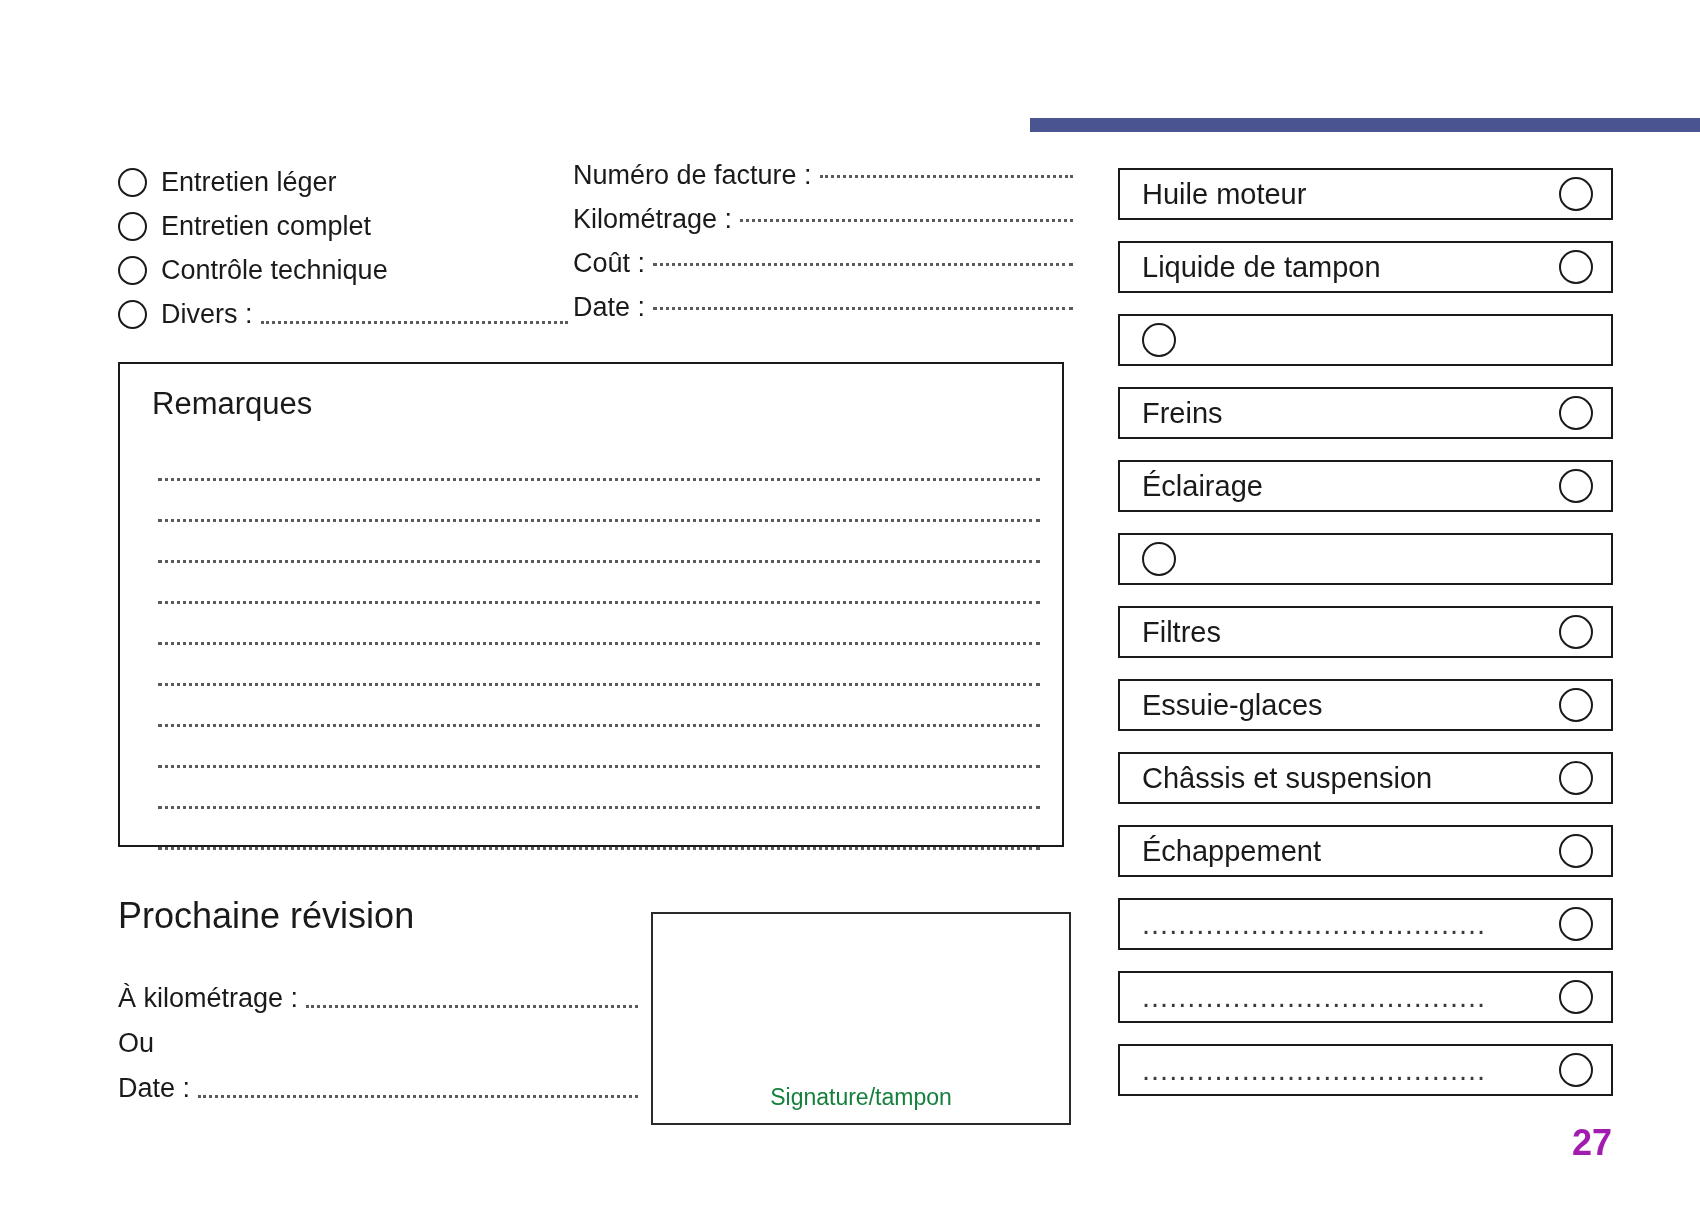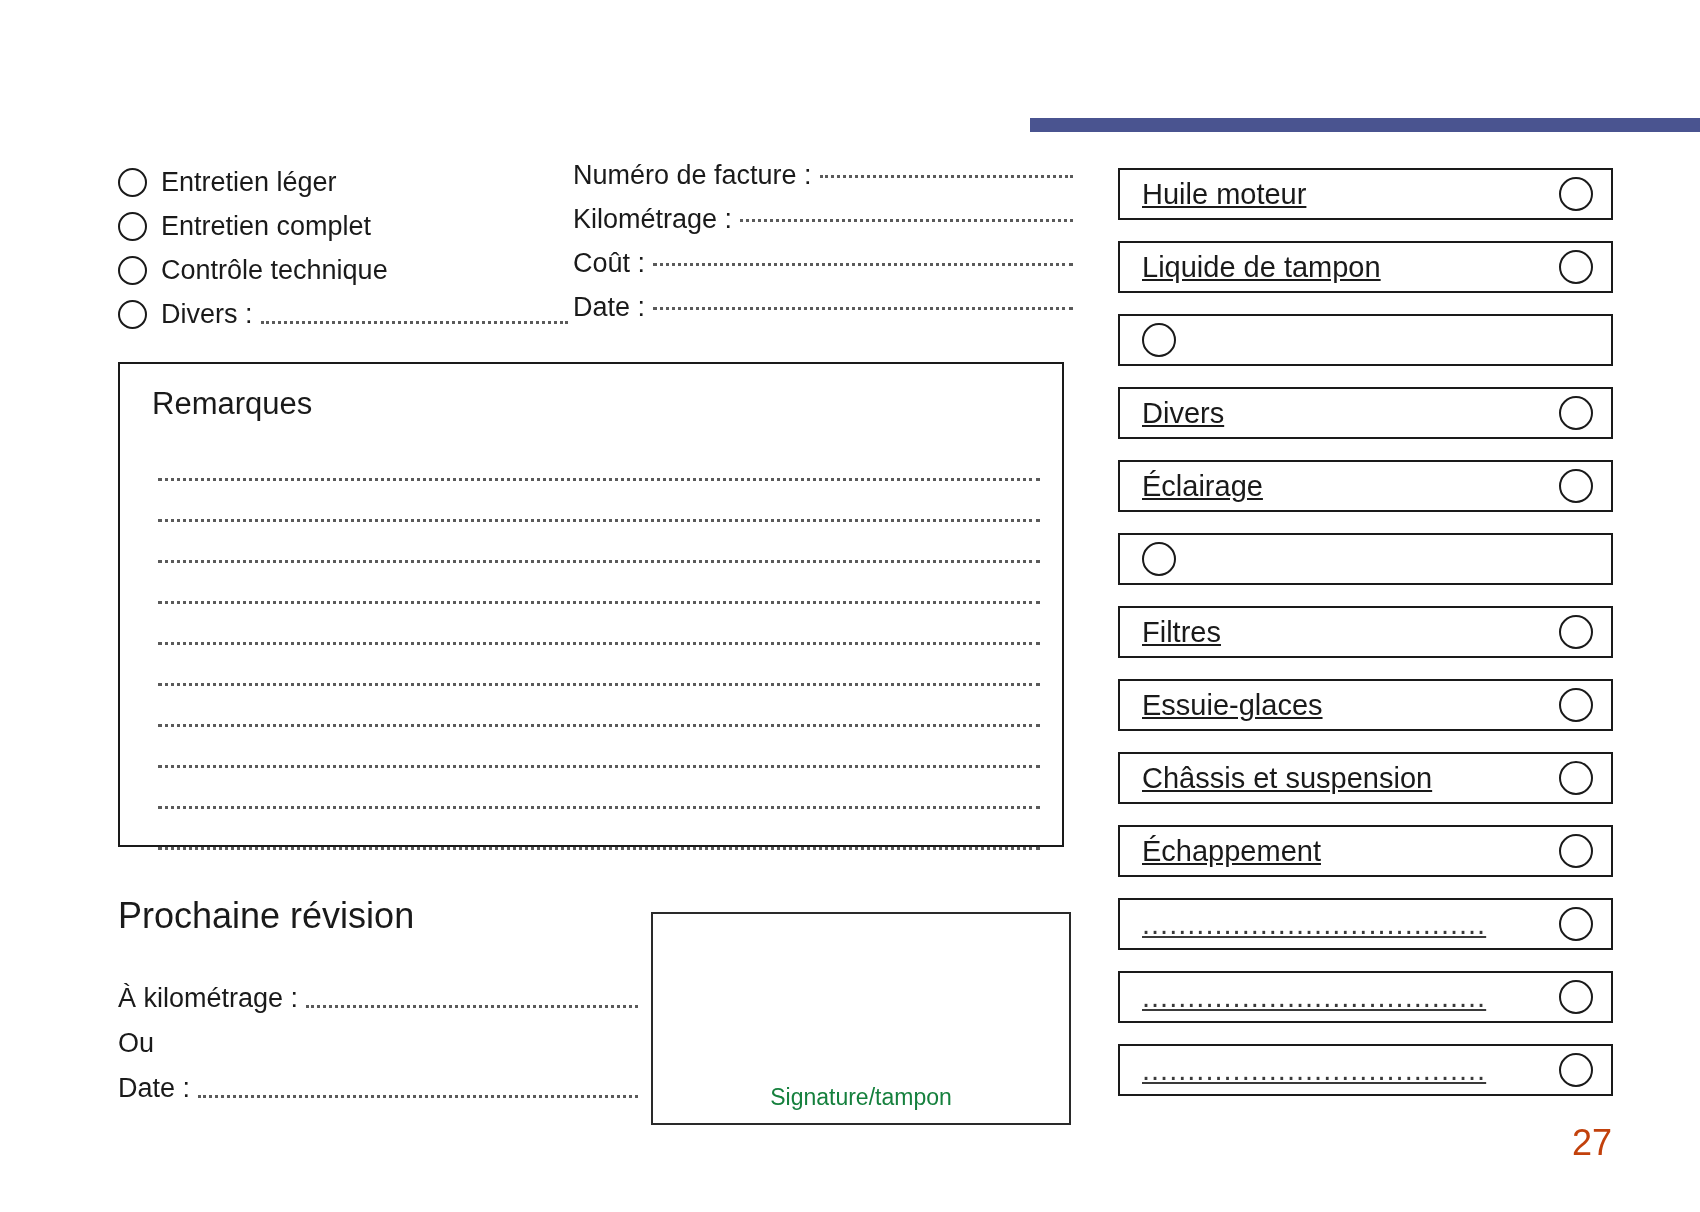--- a/index.html
+++ b/index.html
@@ -167,21 +167,20 @@
     margin-bottom: 21px;
     display: flex;
     align-items: center;
     padding: 0 18px 0 22px;
     background: #fff;
   }
   .check-label {
     flex: 1;
     font-size: 29px;
     white-space: nowrap;
-    text-decoration: underline;
   }
   .check-label.dotted {
     color: #3a3a3a;
     letter-spacing: 1px;
     font-size: 29px;
   }
   .check-circle {
     width: 30px;
     height: 30px;
     border: 2.5px solid #1a1a1a;
@@ -189,22 +188,22 @@
     flex: 0 0 auto;
     background: #fff;
   }
 
   
   .page-number {
     position: absolute;
     right: 88px;
     bottom: 48px;
     font-size: 36px;
-    font-weight: normal;
-    color: #c2410c;
+    font-weight: bold;
+    color: #a21caf;
   }
 </style>
 </head>
 <body>
 
 <div class="accent-bar"></div>
 
 <div class="left-col">
 
   <div class="service-types">
@@ -289,21 +288,21 @@
     <span class="check-circle"></span>
   </div>
   <div class="check-item">
     <span class="check-label">Liquide de tampon</span>
     <span class="check-circle"></span>
   </div>
   <div class="check-item">
     <span class="check-circle"></span>
   </div>
   <div class="check-item">
-    <span class="check-label">Divers</span>
+    <span class="check-label">Freins</span>
     <span class="check-circle"></span>
   </div>
   <div class="check-item">
     <span class="check-label">Éclairage</span>
     <span class="check-circle"></span>
   </div>
   <div class="check-item">
     <span class="check-circle"></span>
   </div>
   <div class="check-item">

